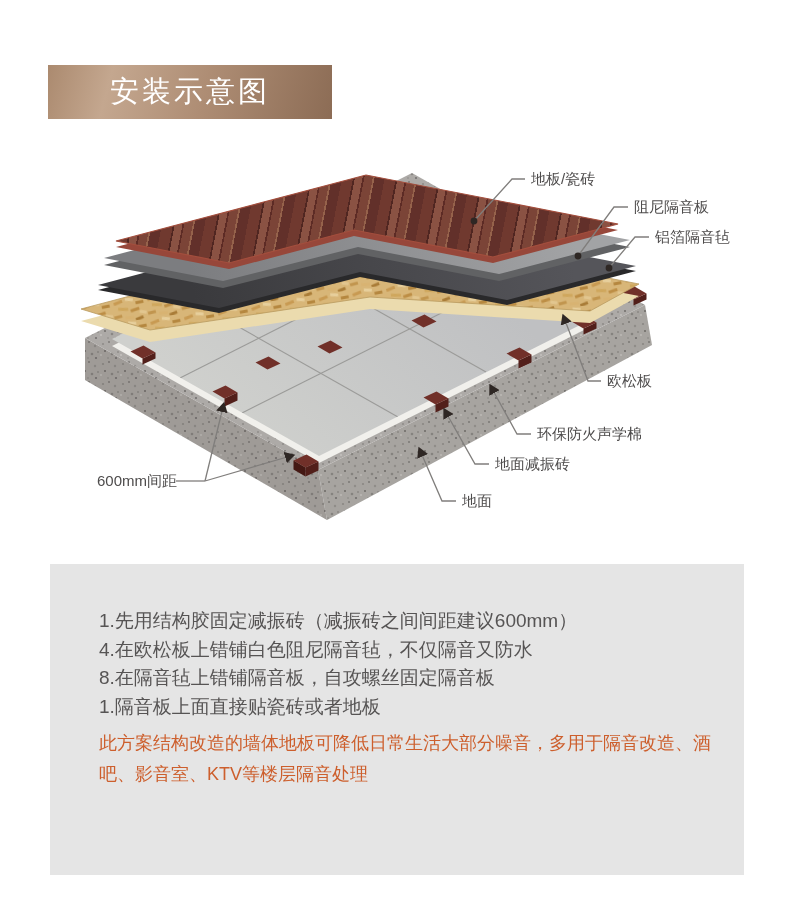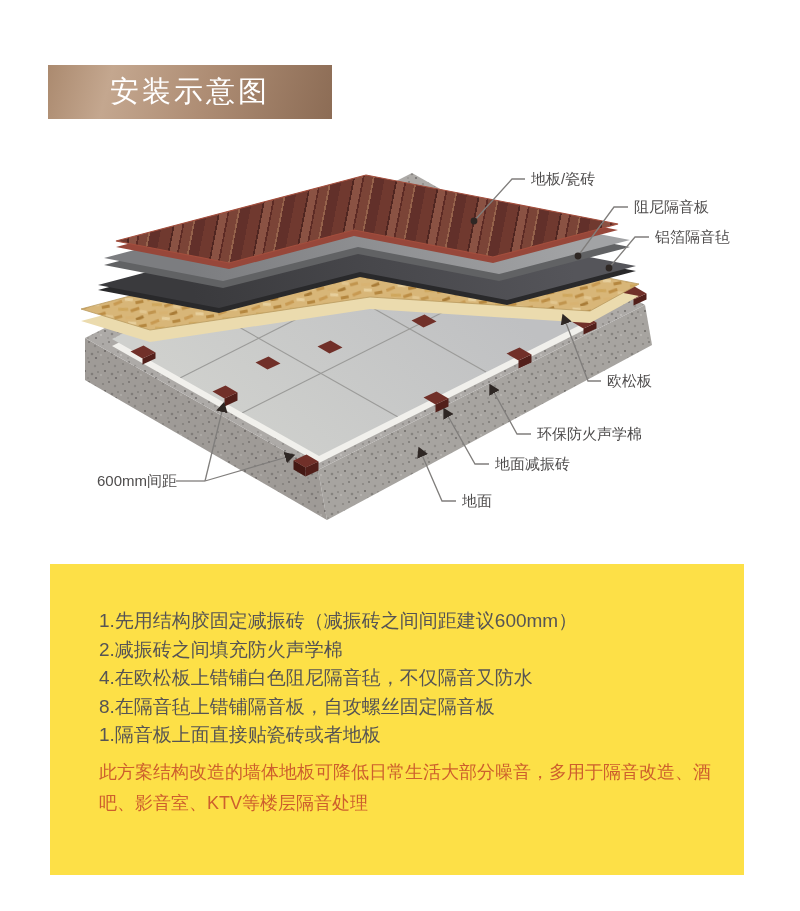--- a/index.html
+++ b/index.html
@@ -11,21 +11,21 @@
     position:absolute;left:48px;top:65px;width:284px;height:54px;
     background:linear-gradient(105deg,#ab8a6f 0%,#c4a78f 22%,#ae8d74 55%,#8c6c55 100%);
     display:flex;align-items:center;justify-content:center;
   }
   .banner span{color:#ffffff;font-size:29px;letter-spacing:3px;font-weight:500;}
   .diagram{position:absolute;left:0;top:0;width:800px;height:911px;}
   .lbl{font-size:15px;fill:#4e4c4c;}
   .leader{fill:none;stroke:#807e7c;stroke-width:1.3;}
   .panel{
     position:absolute;left:50px;top:564px;width:694px;height:311px;
-    background:#fde047;box-sizing:border-box;padding:43px 0 0 49px;
+    background:#e5e5e5;box-sizing:border-box;padding:43px 0 0 49px;
   }
   .step{font-size:19px;line-height:28.5px;color:#565454;white-space:nowrap;}
   .note{margin:7px 8px 0 0;font-size:18px;line-height:31px;color:#cd5f2d;width:620px;}
 </style>
 </head>
 <body>
 
 <div class="stage">
 
   <div class="banner">
@@ -187,20 +187,19 @@
     <text class="lbl" x="655" y="242">铝箔隔音毡</text>
     <text class="lbl" x="607" y="386">欧松板</text>
     <text class="lbl" x="537" y="439">环保防火声学棉</text>
     <text class="lbl" x="495" y="469">地面减振砖</text>
     <text class="lbl" x="462" y="506">地面</text>
     <text class="lbl" x="97" y="486">600mm间距</text>
   </svg>
 
   <div class="panel">
     <div class="step">1.先用结构胶固定减振砖（减振砖之间间距建议600mm）</div>
-    <div class="step">2.减振砖之间填充防火声学棉</div>
     <div class="step">4.在欧松板上错铺白色阻尼隔音毡，不仅隔音又防水</div>
     <div class="step">8.在隔音毡上错铺隔音板，自攻螺丝固定隔音板</div>
     <div class="step">1.隔音板上面直接贴瓷砖或者地板</div>
     <p class="note">此方案结构改造的墙体地板可降低日常生活大部分噪音，多用于隔音改造、酒吧、影音室、KTV等楼层隔音处理</p>
   </div>
 
 </div>
 
 </body></html>

